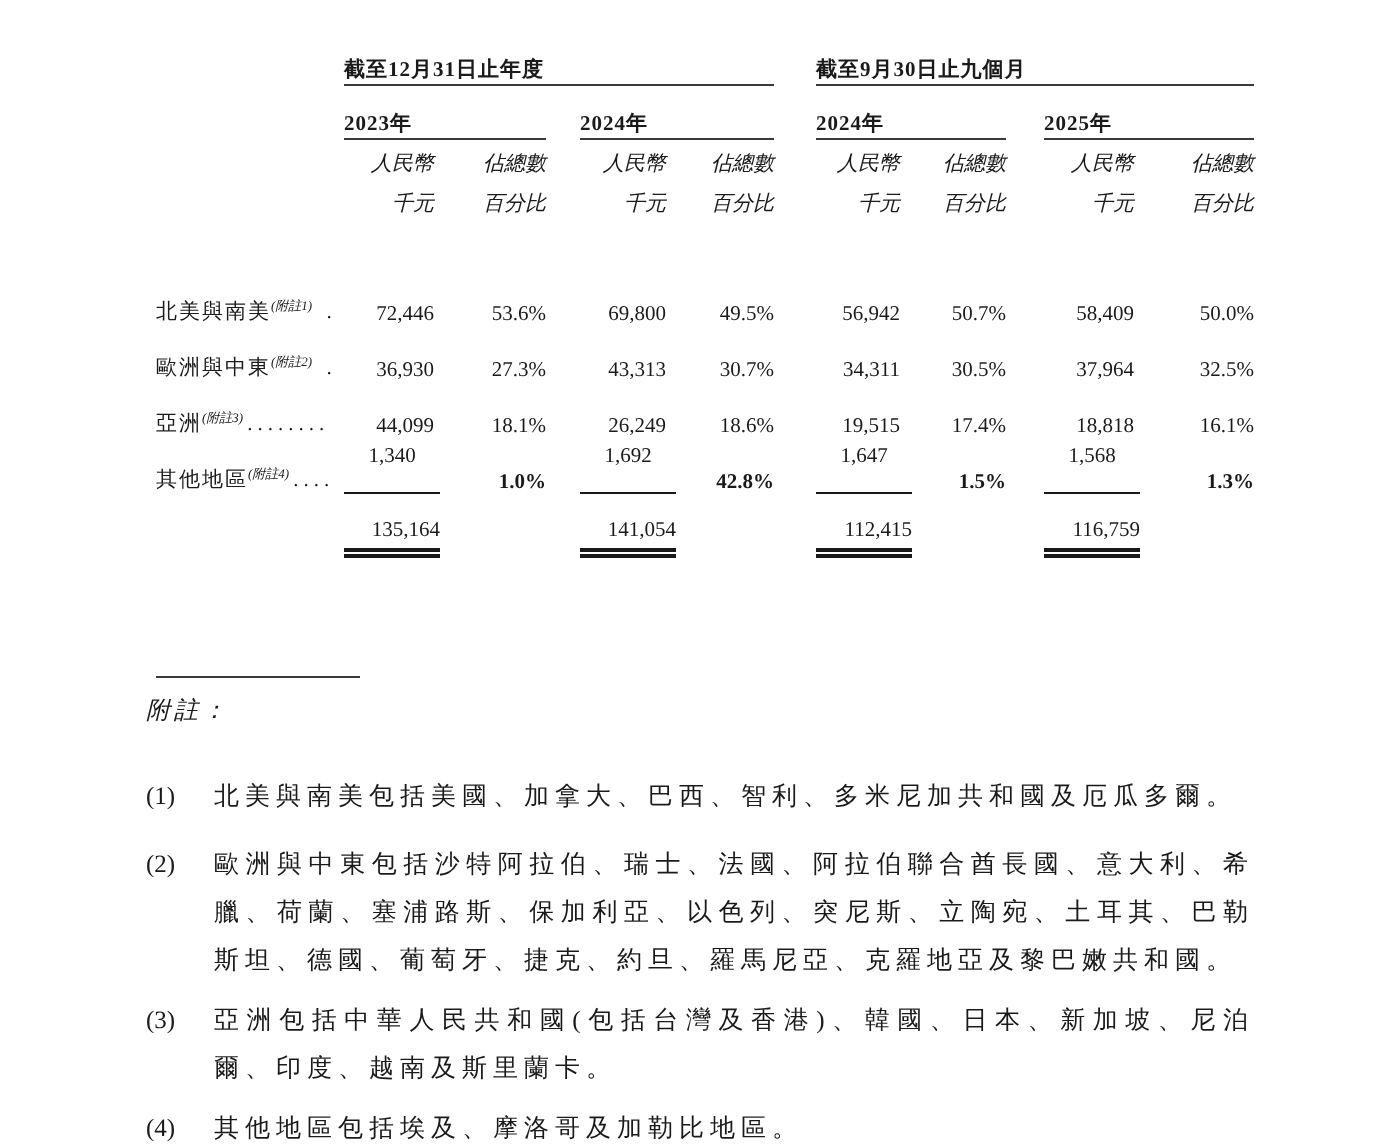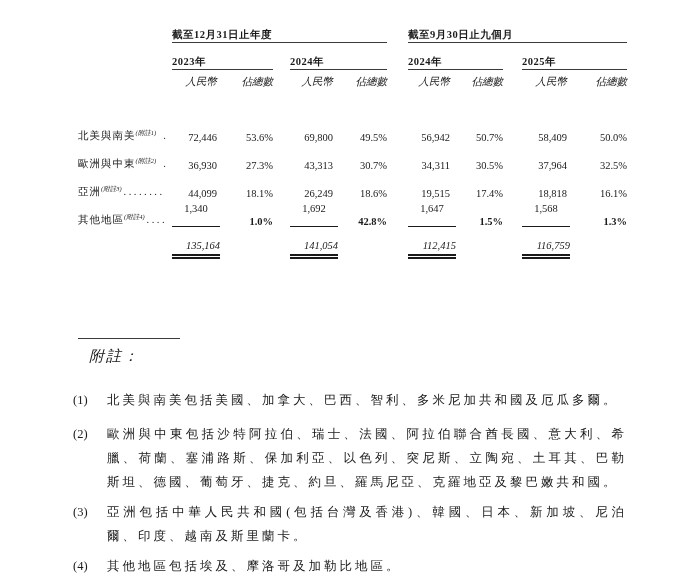--- a/index.html
+++ b/index.html
@@ -19,40 +19,40 @@
   }
   table.fin td { padding:0; vertical-align:bottom; overflow:visible; }
   .bline { border-bottom:1px solid #3a3a3a; }
   .grp { text-align:left; font-weight:bold; letter-spacing:0.5px; padding-bottom:3px; white-space:nowrap; }
   .r-period td { height:17px; }
   .r-years td  { height:27px; }
   .r-sub td    { height:20px; }
   .r-unaud td  { height:22px; }
   .r-space td  { height:26px; }
   .r-data td   { height:28px; }
-  .r-total td  { height:32px;font-style:italic; }
+  .r-total td  { height:32px; }
   .num { text-align:right; white-space:nowrap; }
   .it  { font-style:italic; }
   .lbl { letter-spacing:1px; white-space:nowrap; }
   .noteref { font-size:6.5px; font-style:italic; letter-spacing:0; vertical-align:4px; }
   .leader { letter-spacing:2.5px; margin-left:2px; }
   .pb { padding-bottom:3px;font-weight:bold; }
   .uline {
     display:inline-block; min-width:48px; text-align:center;
     border-bottom:1px solid #1a1a1a; padding-bottom:12px;
   }
   .dline {
     display:inline-block; min-width:48px; text-align:right;
     border-bottom:5px double #1a1a1a; padding-bottom:3px;
   }
 
   
   .notes { position:absolute; left:73px; top:338px; width:554px; }
   .notes-rule { width:102px; margin-left:5px; border-top:1px solid #3a3a3a; }
-  .notes-heading { font-style:italic; margin-top:8px; font-size:15px; letter-spacing:2px;margin-left:16px; }
+  .notes-heading { font-style:italic; margin-top:8px; font-size:12px; letter-spacing:2px; }
   .note { display:flex; font-size:12.5px; line-height:24px; letter-spacing:3px; }
   .note-num { flex:0 0 34px; letter-spacing:0; }
   .note-text { flex:1; text-align:justify; text-justify:inter-character; }
   .note-1 { margin-top:22px; }
   .note-2 { margin-top:10px; }
   .note-3 { margin-top:6px; }
   .note-4 { margin-top:6px; }
 </style>
 </head>
 <body>
@@ -102,20 +102,34 @@
       <td class="num it">人民幣</td>
       <td class="num it">佔總數</td>
       <td></td>
       <td class="num it">人民幣</td>
       <td class="num it">佔總數</td>
       <td></td>
       <td class="num it">人民幣</td>
       <td class="num it">佔總數</td>
     </tr>
 
+    <tr class="r-sub">
+      <td></td>
+      <td class="num it">千元</td>
+      <td class="num it">百分比</td>
+      <td></td>
+      <td class="num it">千元</td>
+      <td class="num it">百分比</td>
+      <td></td>
+      <td class="num it">千元</td>
+      <td class="num it">百分比</td>
+      <td></td>
+      <td class="num it">千元</td>
+      <td class="num it">百分比</td>
+    </tr>
 
 
     <tr class="r-space">
           <td colspan="12"></td>
         </tr>
 
     <tr class="r-data">
       <td class="lbl"><span>北美與南美</span><sup class="noteref">(附註1)</sup><span class="leader"> .</span></td>
       <td class="num">72,446</td>
       <td class="num">53.6%</td>

